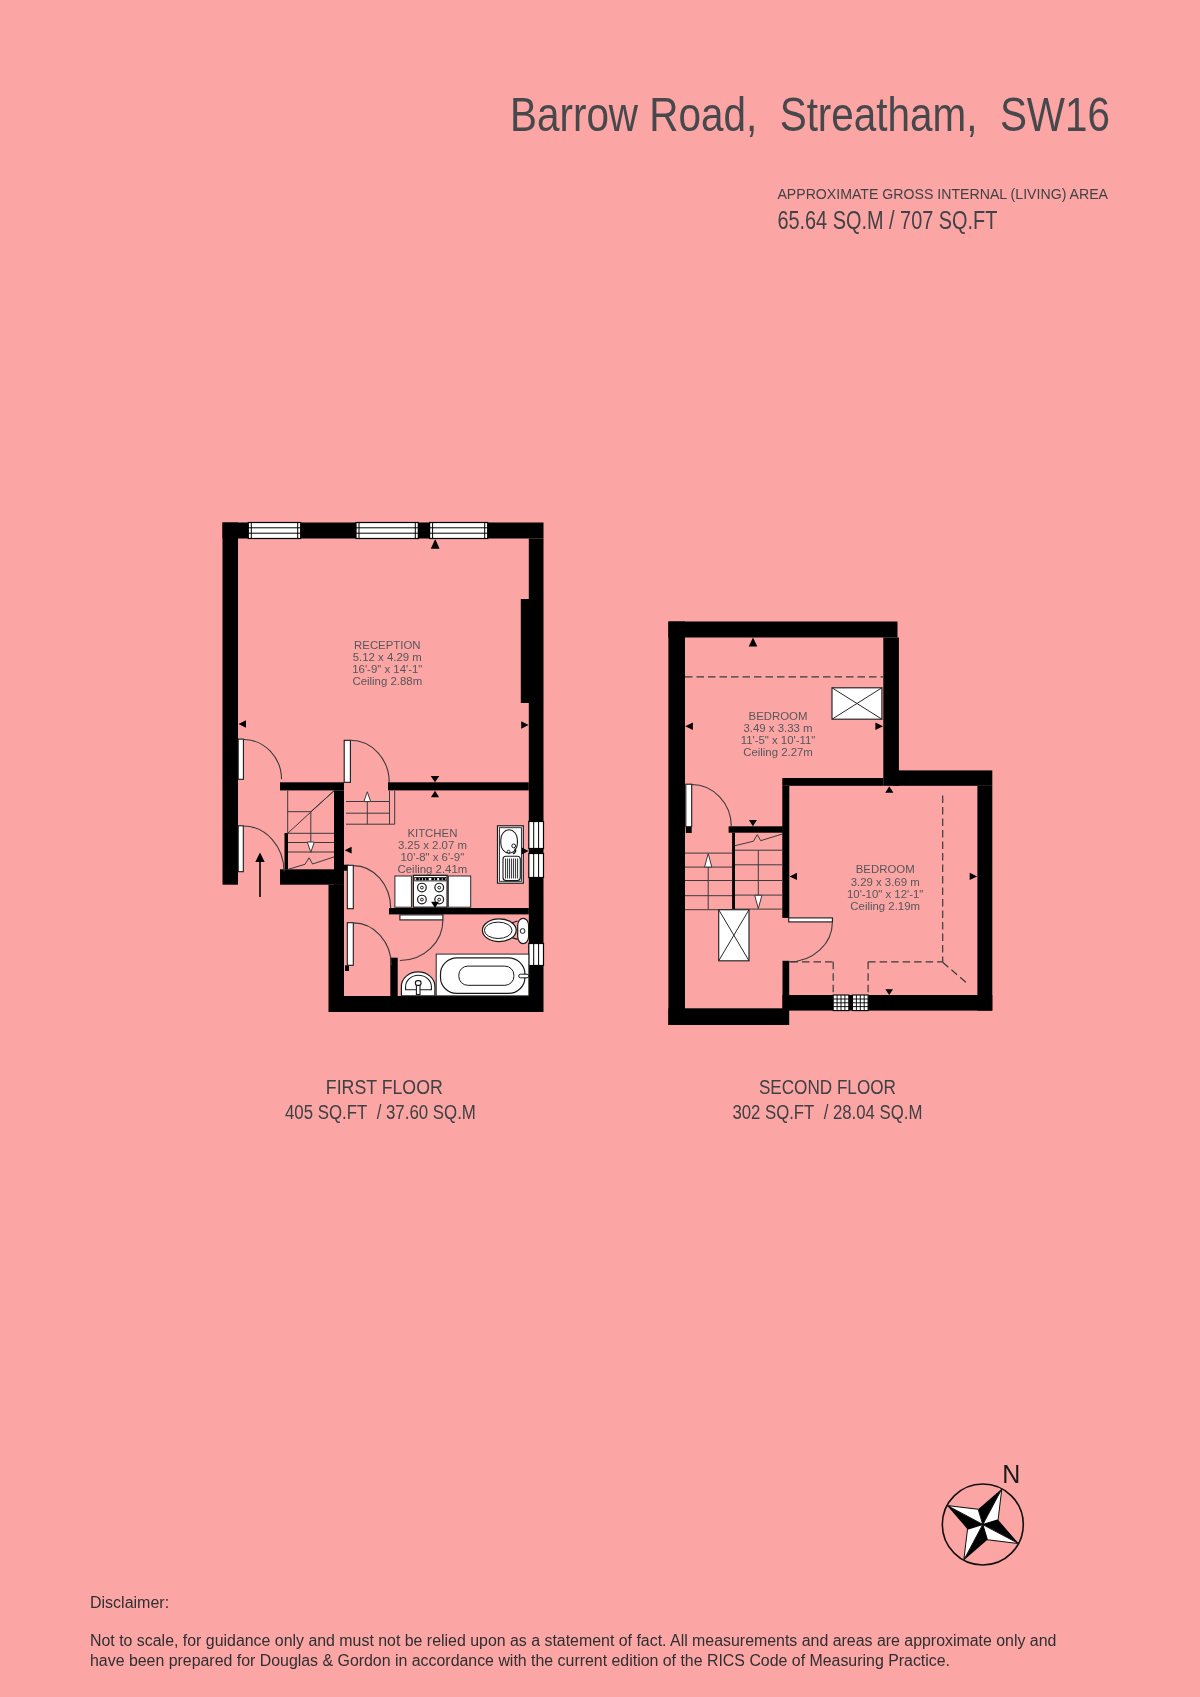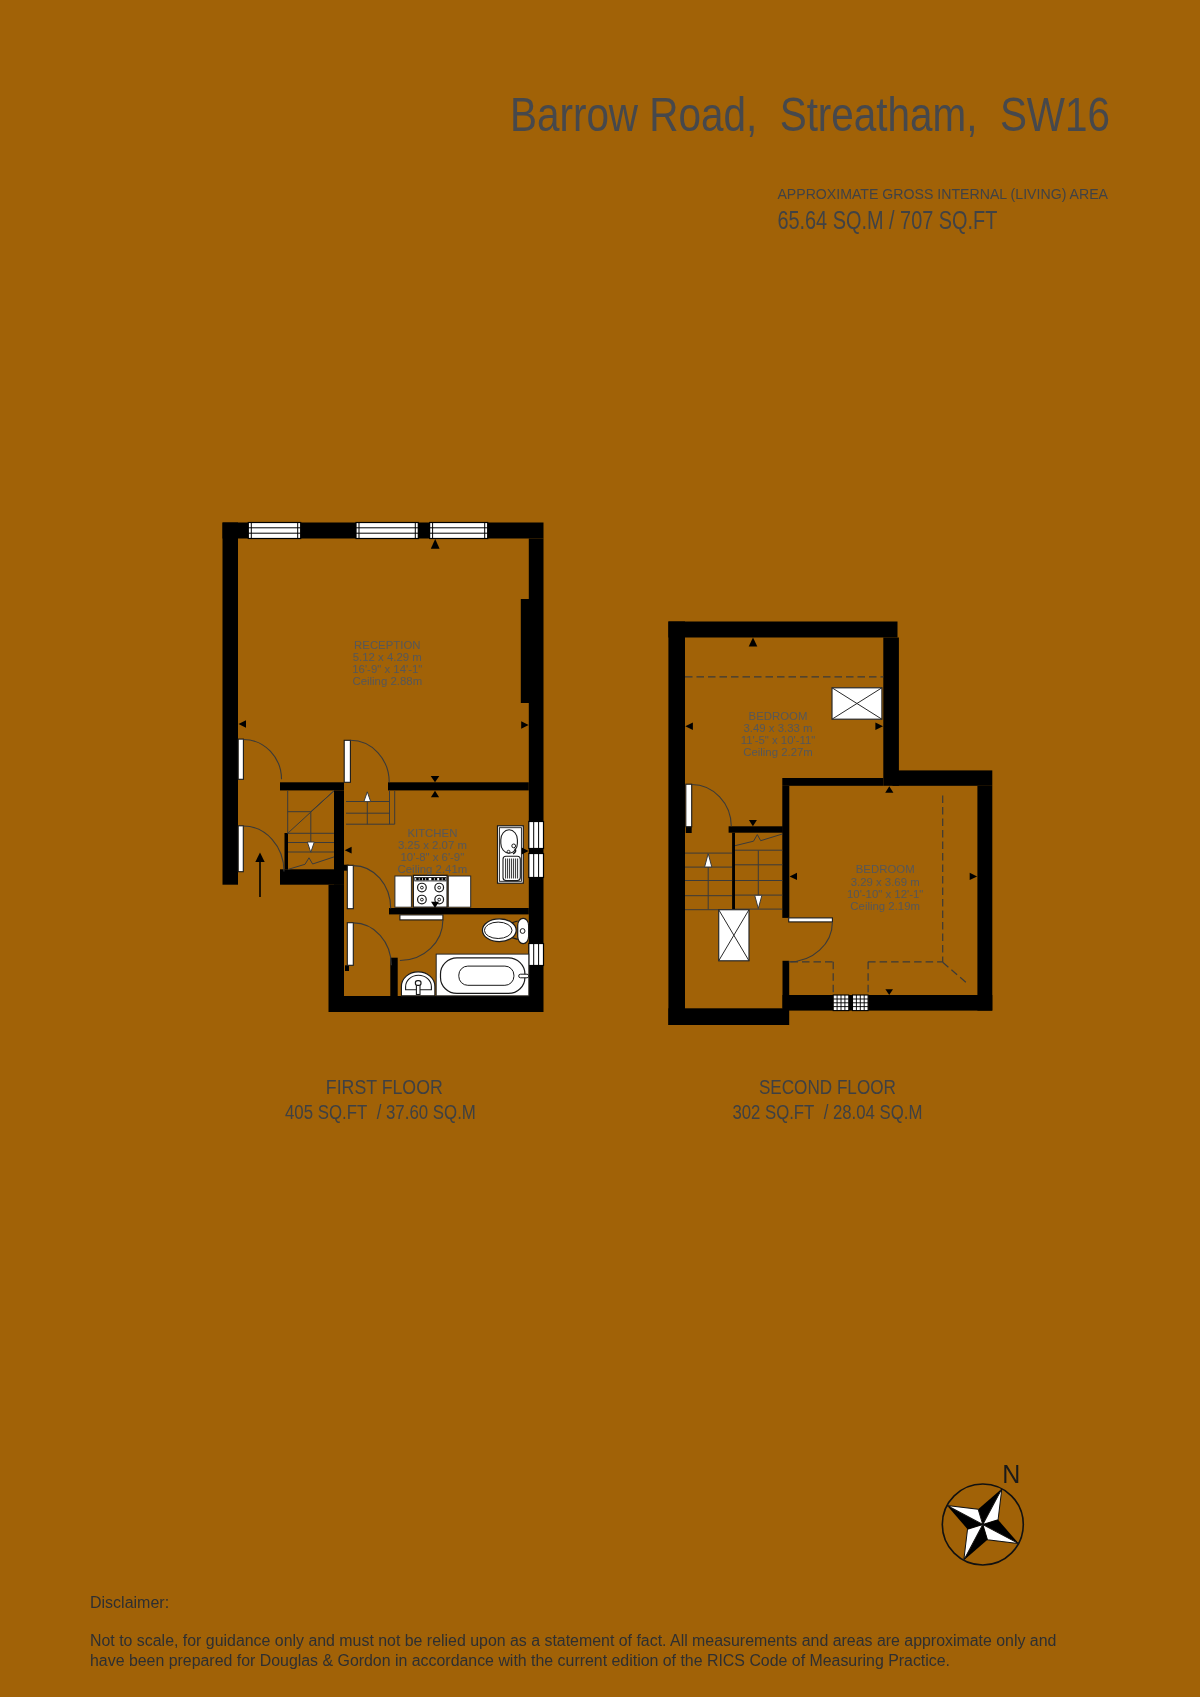--- a/index.html
+++ b/index.html
@@ -1,16 +1,16 @@
 <!DOCTYPE html>
 <html><head>
 <meta charset="utf-8">
 <style>
   html,body{margin:0;padding:0;background:#ffffff;}
-  #page{position:relative;width:1200px;height:1697px;background:#a16207;overflow:hidden;font-family:"Liberation Sans",sans-serif;}
+  #page{position:relative;width:1200px;height:1697px;background:#fca5a5;overflow:hidden;font-family:"Liberation Sans",sans-serif;}
   svg{position:absolute;left:0;top:0;}
   text{font-family:"Liberation Sans",sans-serif;}
   .lbl{fill:#55575a;}
   .w{fill:#000000;}
   .leaf{fill:#ffffff;stroke:#1a1a1a;stroke-width:1.1;}
   .arc{fill:none;stroke:#3a3a3a;stroke-width:1.1;}
   .dsh{fill:none;stroke:#3a3a3a;stroke-width:1.2;stroke-dasharray:7.5 4;}
   .tread{stroke:#3b3b3b;stroke-width:1;fill:none;}
 </style>
 </head>

